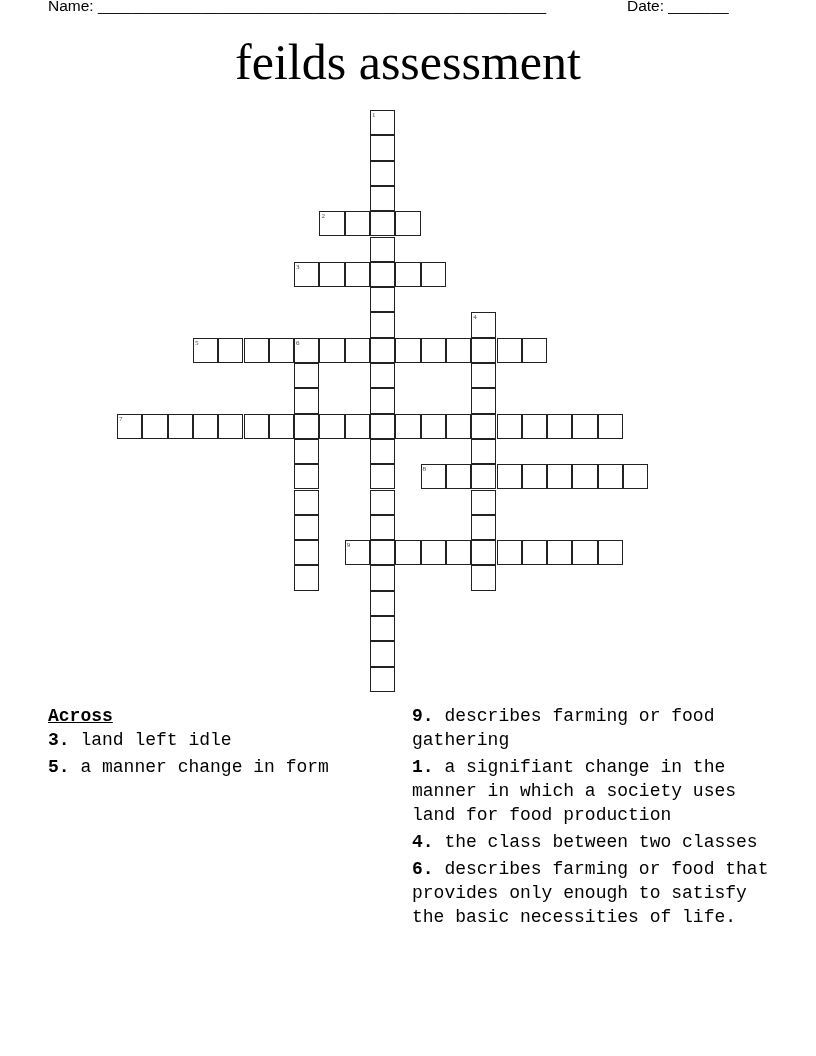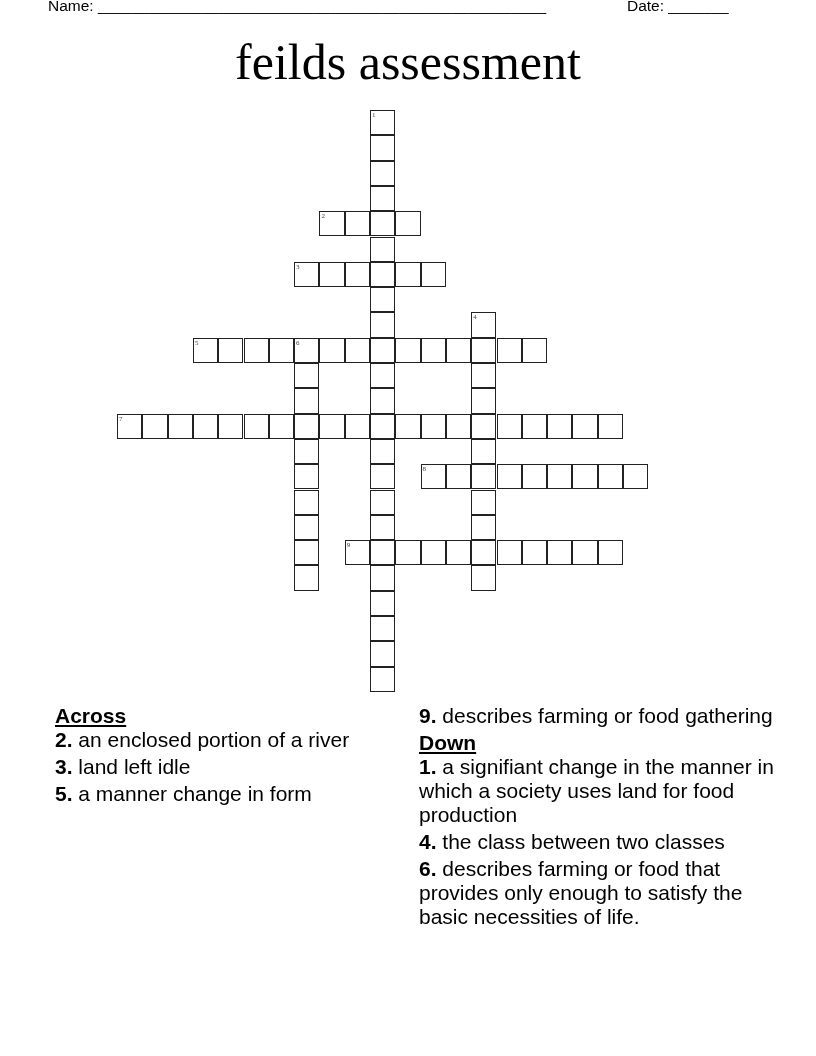--- a/index.html
+++ b/index.html
@@ -7,21 +7,21 @@
   .hdr { position: absolute; top: -3px; font-family: "Liberation Sans", sans-serif; font-size: 15.5px; white-space: pre; }
   .hdr-name { left: 48px; }
   .hdr-date { left: 627px; }
   .title { position: absolute; top: 32px; left: 0; width: 816px; text-align: center;
            font-family: "Liberation Serif", serif; font-size: 50px; line-height: 60px; }
   #grid { position: absolute; left: 0; top: 0; width: 816px; height: 700px; }
   .cell { position: absolute; width: 25.3px; height: 25.3px; box-sizing: border-box;
           border: 1.3px solid #222; background: #fff; }
   .cell .num { position: absolute; left: 1px; top: 0px; font-family: "Liberation Serif", serif;
                font-size: 7px; line-height: 8px; color: #444; }
-  .clues { position: absolute; font-family: Liberation Sans, sans-serif; font-size: 21px; line-height: 24px; margin-left: 7px; }
+  .clues { position: absolute; font-family: Liberation Mono, monospace; font-size: 18px; line-height: 24px; }
   .clues-left { left: 48px; top: 704px; width: 330px; }
   .clues-right { left: 412px; top: 704px; width: 370px; }
   .clue-head { font-weight: bold; text-decoration: underline; margin: 0; }
   .clue { margin: 0 0 3px 0; }
   .clue b { font-weight: bold; }
 </style>
 </head>
 <body>
 
 <div class="hdr hdr-name">Name: ____________________________________________________</div>
@@ -142,24 +142,22 @@
     <div class="cell" style="left: 445.9px; top: 540.1px;"></div>
     <div class="cell" style="left: 496.5px; top: 540.1px;"></div>
     <div class="cell" style="left: 521.8px; top: 540.1px;"></div>
     <div class="cell" style="left: 547.1px; top: 540.1px;"></div>
     <div class="cell" style="left: 572.4px; top: 540.1px;"></div>
     <div class="cell" style="left: 597.7px; top: 540.1px;"></div>
   </div>
 
 <div class="clues clues-left">
   <p class="clue-head">Across</p>
-  <p class="clue"><b>2.</b><span> an enclosed portion of a river</span></p>
   <p class="clue"><b>3.</b><span> land left idle</span></p>
   <p class="clue"><b>5.</b><span> a manner change in form</span></p>
 </div>
 
 <div class="clues clues-right">
   <p class="clue"><b>9.</b><span> describes farming or food gathering</span></p>
-  <p class="clue-head">Down</p>
   <p class="clue"><b>1.</b><span> a signifiant change in the manner in which a society uses land for food production</span></p>
   <p class="clue"><b>4.</b><span> the class between two classes</span></p>
   <p class="clue"><b>6.</b><span> describes farming or food that provides only enough to satisfy the basic necessities of life.</span></p>
 </div>
 
 </body></html>

